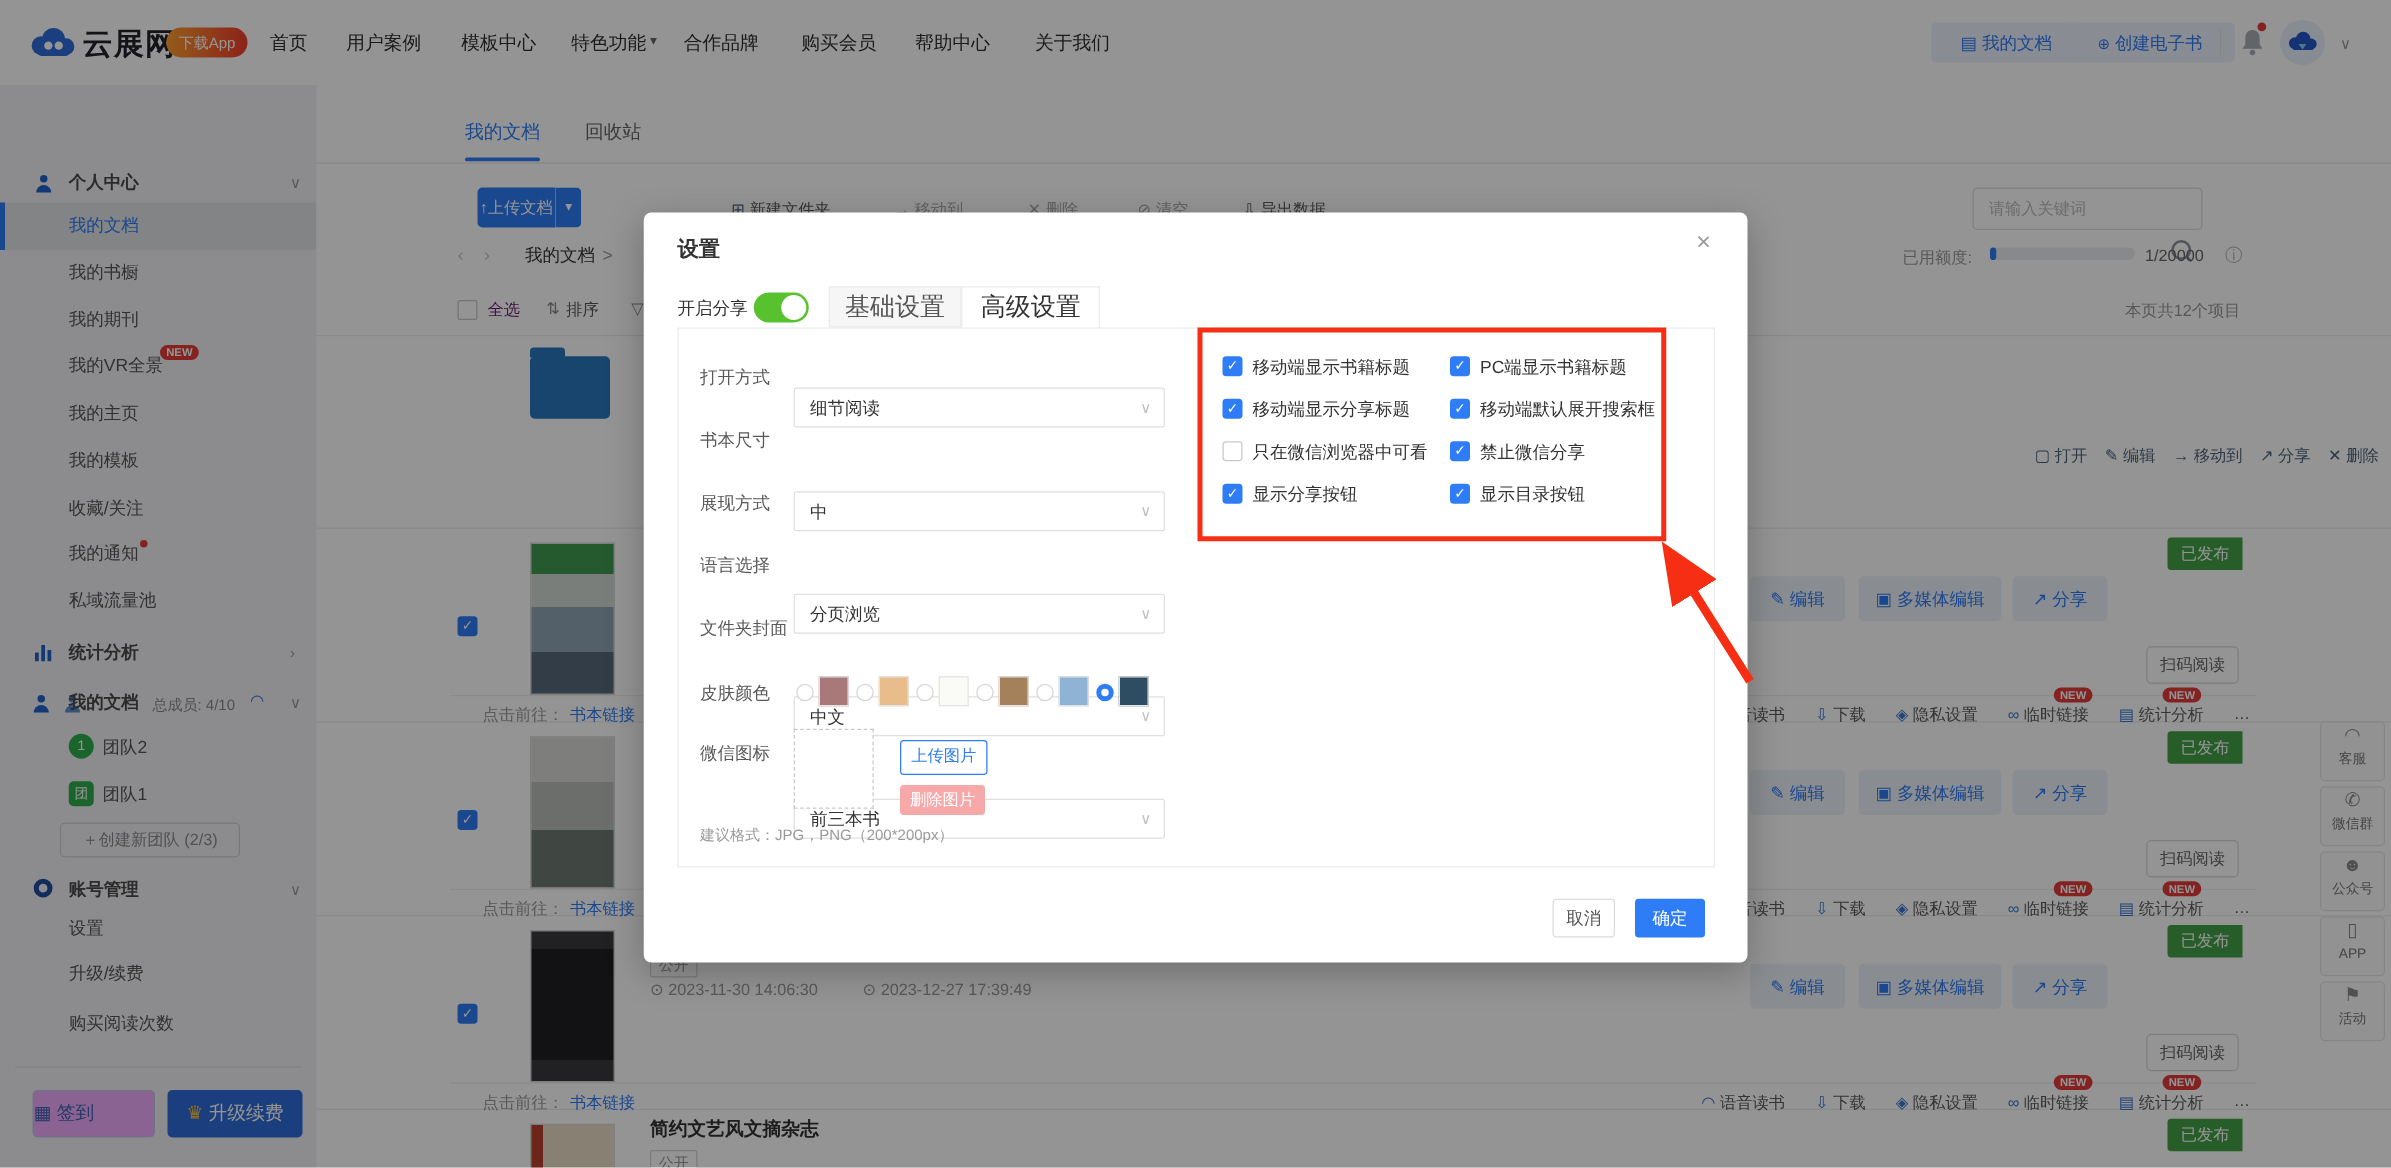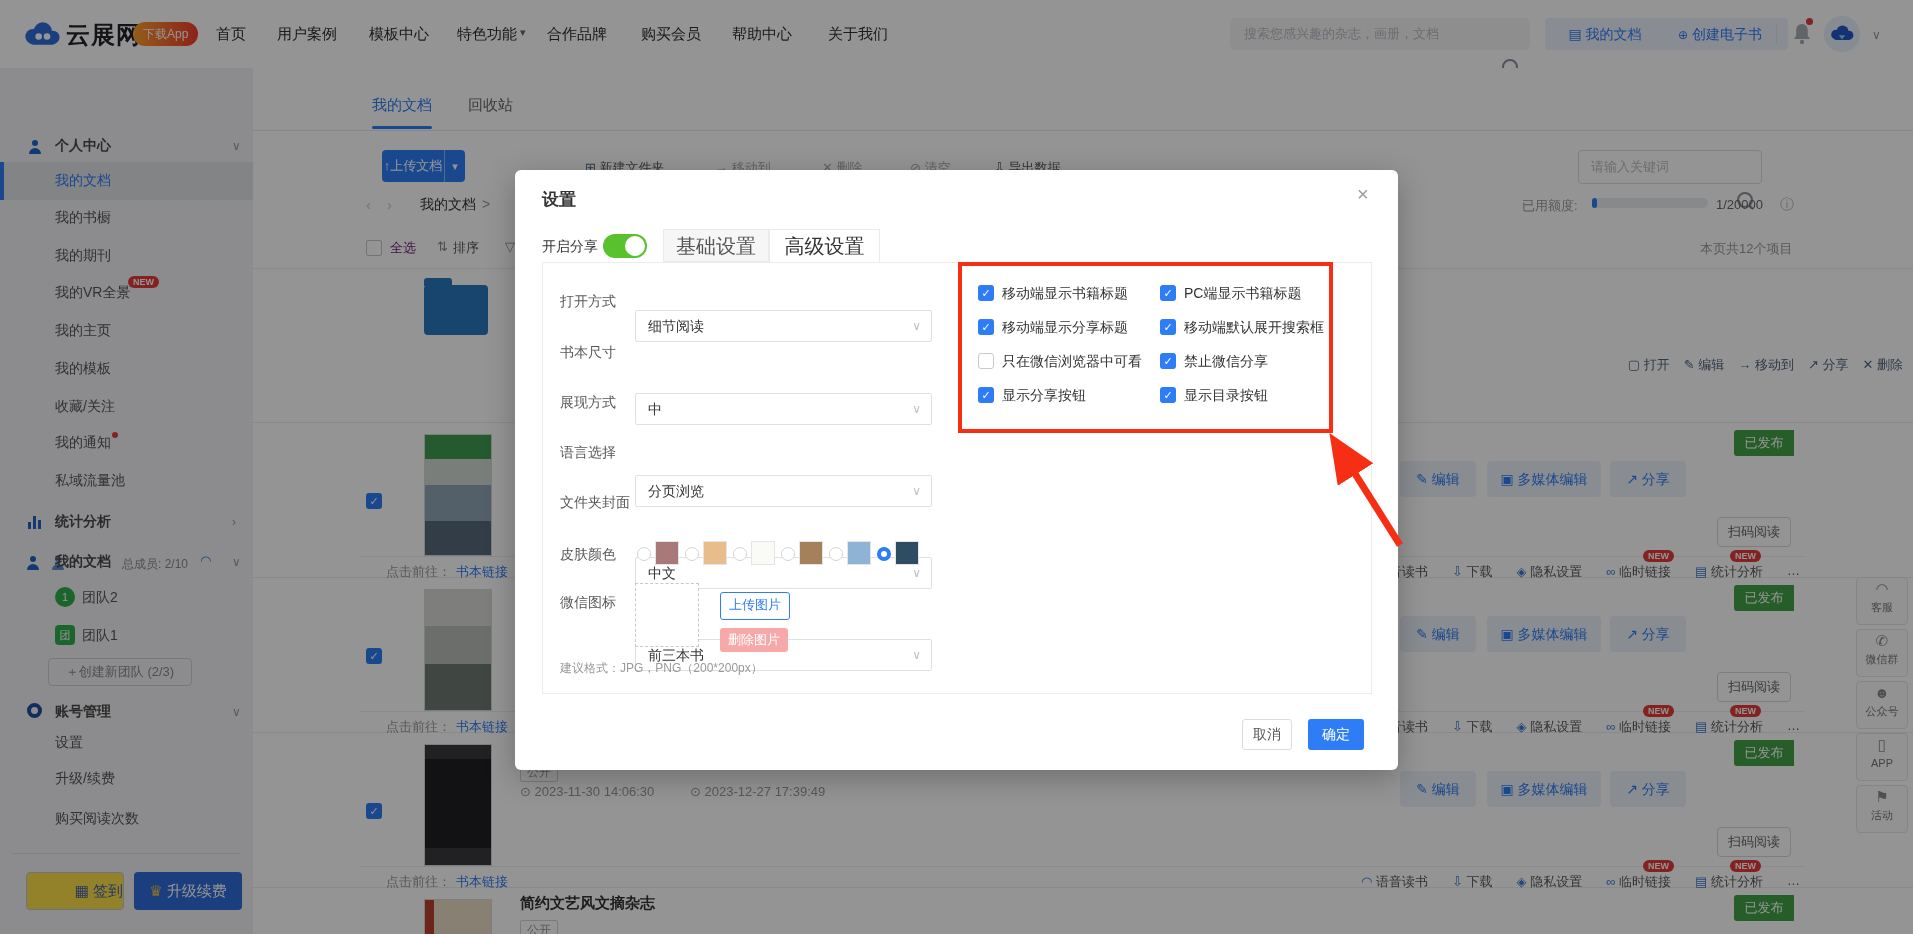--- a/index.html
+++ b/index.html
@@ -22,21 +22,21 @@
   
   .sidebar{left:0;top:68px;width:253px;height:866px;background:#f1f2f4;border-right:1px solid #e4e4e6;z-index:10}
   .sb-item{font-size:14px;color:#4a4a4a;white-space:nowrap}
   .sb-sub{color:#555}
   .sb-active-band{background:#e2e4e7}
   .sb-blue{color:#2e7cf6}
   .sb-chev{color:#9a9a9a;font-size:12px}
   .newpill{background:#e23c39;color:#fff;font-size:9px;font-weight:bold;border-radius:8px;padding:1px 5px}
   .team-ic{width:20px;height:20px;background:#2fae4e;color:#fff;font-size:11px;text-align:center;line-height:20px}
   .ct-btn{border:1px solid #cfcfcf;border-radius:4px;color:#8a8a8a;font-size:13px;text-align:center;line-height:26px;background:transparent}
-  .checkin{border:1px solid #b9c7e8;border-radius:4px;color:#3f62ad;font-size:15px;text-align:right;line-height:36px;background:#fde047}
+  .checkin{border:1px solid #b9c7e8;border-radius:4px;color:#3f62ad;font-size:15px;text-align:left;line-height:36px;background:#f0abfc}
   .upgrade{background:#2f6bd9;border-radius:4px;color:#fff;font-size:15px;text-align:center;line-height:38px}
   .ic-user{display:inline-block;width:14px;height:14px;position:relative}
   .ic-user::before{content:"";position:absolute;width:6px;height:6px;border-radius:50%;background:#1f63c9;left:4px;top:0}
   .ic-user::after{content:"";position:absolute;width:12px;height:6px;border-radius:6px 6px 0 0;background:#1f63c9;left:1px;bottom:0}
   .ic-grid{display:inline-block;width:13px;height:13px;
     background:linear-gradient(#555,#555) 0 0/6px 6px no-repeat,linear-gradient(#555,#555) 8px 0/5px 6px no-repeat,
     linear-gradient(#555,#555) 0 8px/6px 5px no-repeat,linear-gradient(#555,#555) 8px 8px/5px 5px no-repeat}
   .ic-bars{display:inline-block;width:14px;height:13px;
     background:linear-gradient(#1f63c9,#1f63c9) 0 6px/3px 7px no-repeat,
     linear-gradient(#1f63c9,#1f63c9) 5px 0/3px 13px no-repeat,
@@ -129,24 +129,20 @@
     <span class="abs dl-badge" style="left:133px;top:22px">下载App</span>
     <span class="abs navmenu" style="left:216px;top:25px">首页</span>
     <span class="abs navmenu" style="left:277px;top:25px">用户案例</span>
     <span class="abs navmenu" style="left:369px;top:25px">模板中心</span>
     <span class="abs navmenu" style="left:457px;top:25px">特色功能</span>
     <span class="abs navmenu" style="left:520px;top:26px;font-size:11px;color:#666">▾</span>
     <span class="abs navmenu" style="left:547px;top:25px">合作品牌</span>
     <span class="abs navmenu" style="left:641px;top:25px">购买会员</span>
     <span class="abs navmenu" style="left:732px;top:25px">帮助中心</span>
     <span class="abs navmenu" style="left:828px;top:25px">关于我们</span>
-    <div class="abs nav-search" style="left:1230px;top:18px;width:300px">
-      <div class="ph">搜索您感兴趣的杂志，画册，文档</div>
-      <span class="abs mag" style="left:272px;top:9px"></span>
-    </div>
     <div class="abs nav-btn" style="left:1545px;top:18px;width:96px">
       <span>▤</span>
       <span>我的文档</span>
     </div>
     <div class="abs nav-btn" style="left:1652px;top:18px;width:112px">
       <span style="font-size:12px">⊕</span>
       <span>创建电子书</span>
     </div>
     <div class="abs" style="left:1776px;top:24px;width:1px;height:20px;background:#e3e3e3"></div>
     <svg class="abs" style="left:1792px;top:22px" width="20" height="24" viewBox="0 0 20 24">
@@ -188,21 +184,21 @@
     <span class="abs sb-item sb-sub" style="left:55px;top:404px">私域流量池</span>
     <div class="abs" style="left:0;top:442px;width:253px;height:30px">
       <span class="abs ic-bars" style="left:28px;top:6px"></span>
       <span class="abs sb-item" style="left:55px;top:3px;font-weight:bold">统计分析</span>
       <span class="abs sb-chev" style="left:232px;top:5px">›</span>
     </div>
     <div class="abs" style="left:0;top:480px;width:253px;height:30px">
       <span class="abs ic-user" style="left:26px;top:8px"></span>
       <span class="abs ic-user" style="left:33px;top:8px;opacity:.7"></span>
       <span class="abs sb-item" style="left:55px;top:5px;font-weight:bold">我的文档</span>
-      <span class="abs" style="left:122px;top:8px;font-size:12px;color:#8a8a8a">总成员: 2/10</span>
+      <span class="abs" style="left:122px;top:8px;font-size:12px;color:#8a8a8a">总成员: 4/10</span>
       <span class="abs" style="left:200px;top:5px;color:#3e78d0;font-size:13px">◠</span>
       <span class="abs sb-chev" style="left:232px;top:7px">∨</span>
     </div>
     <div class="abs" style="left:0;top:517px;width:253px;height:28px">
       <span class="abs team-ic" style="left:55px;top:2px;border-radius:50%">1</span>
       <span class="abs sb-item sb-sub" style="left:82px;top:4px">团队2</span>
     </div>
     <div class="abs" style="left:0;top:555px;width:253px;height:28px">
       <span class="abs team-ic" style="left:55px;top:2px;border-radius:4px">团</span>
       <span class="abs sb-item sb-sub" style="left:82px;top:4px">团队1</span>

